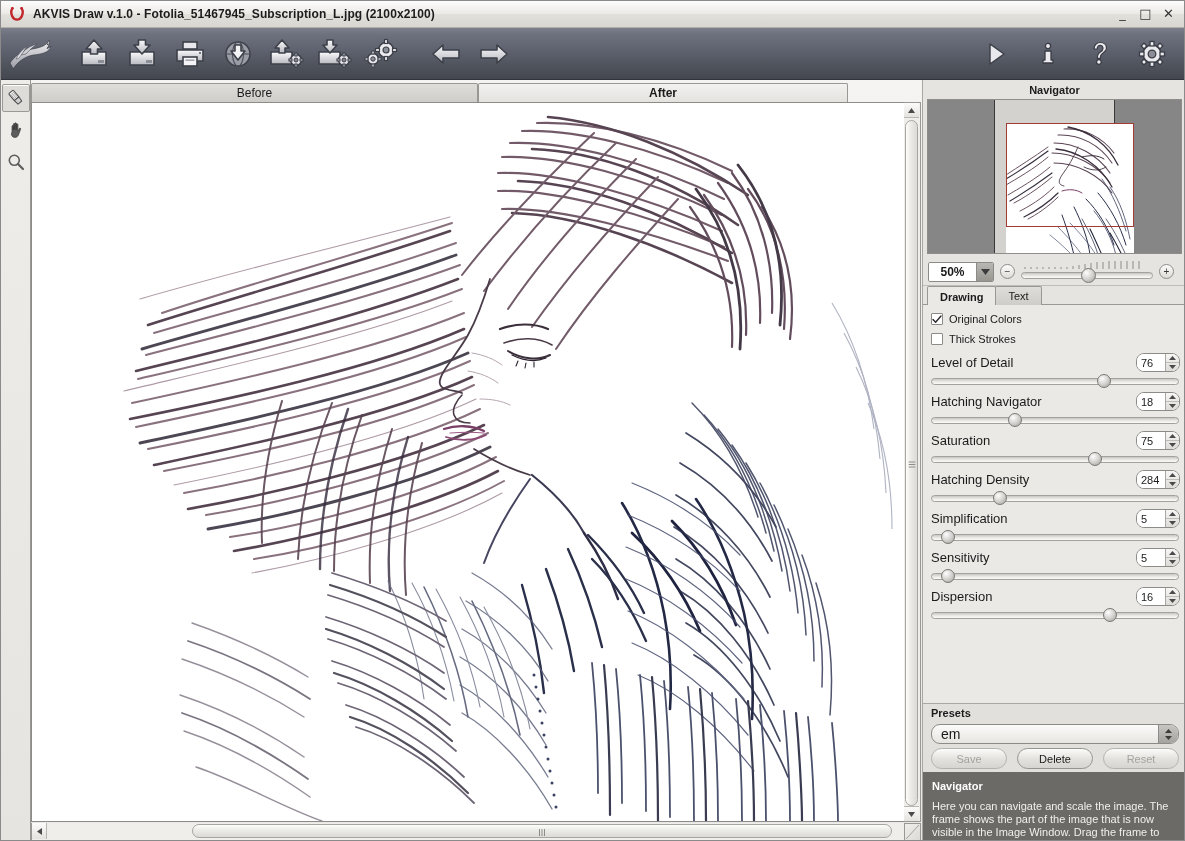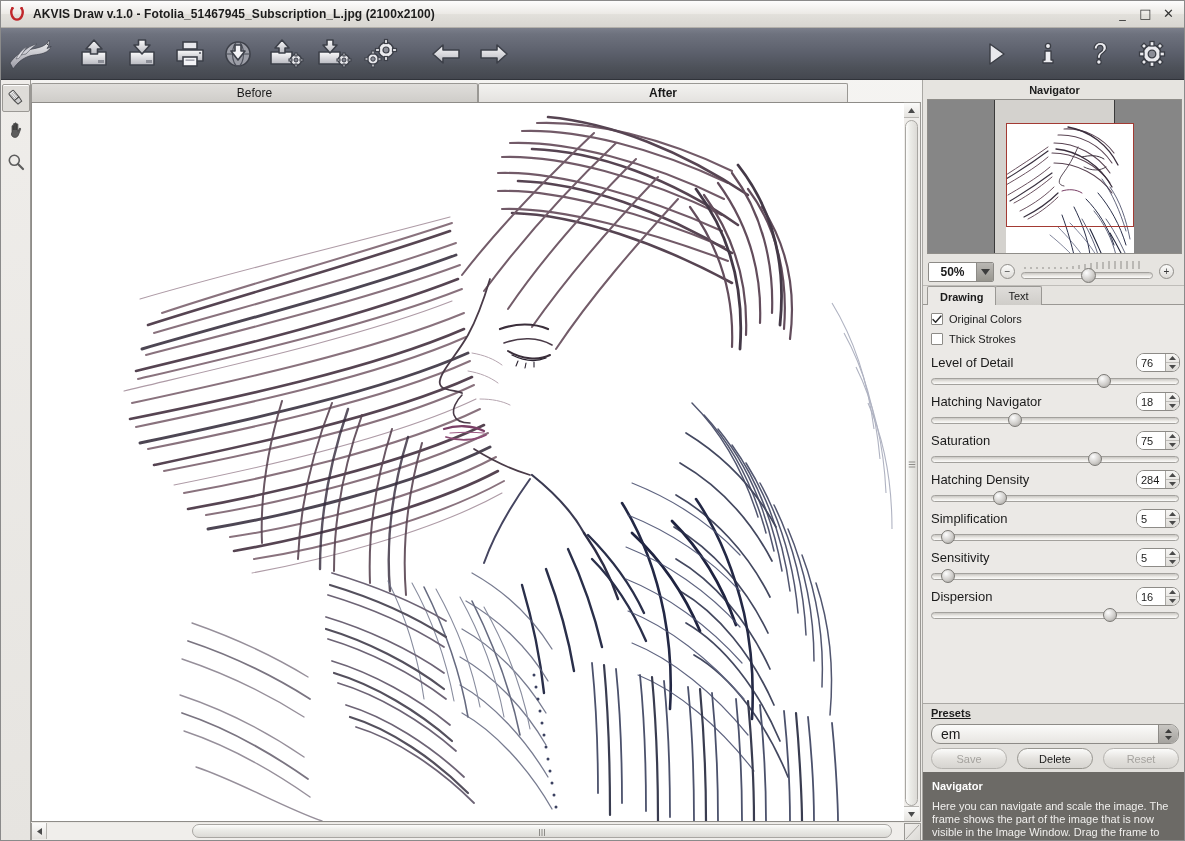--- a/index.html
+++ b/index.html
@@ -263,21 +263,21 @@
     background: radial-gradient(circle at 35% 30%, #fdfdfd 0%, #d0cecb 55%, #9d9b97 100%);
     border: 1px solid #7b7975; cursor: pointer;
   }
 
   
   #presets {
     position: absolute; left: 0; top: 623px; width: 264px; height: 69px;
     background: #e2e0dc; border-top: 1px solid #a9a7a3;
     padding: 3px 6px 0 8px;
   }
-  #presets-title { font-size: 11px; font-weight: bold; color: #1c1c1c; height: 16px; text-decoration: underline; }
+  #presets-title { font-size: 11px; font-weight: bold; color: #1c1c1c; height: 16px; }
   #preset-combo {
     width: 248px; height: 20px; display: flex; align-items: stretch;
     border: 1px solid #8d8b87; border-radius: 9px; overflow: hidden;
     background: linear-gradient(180deg,#fbfbfa 0%, #e7e5e1 100%);
     margin-top: 1px;
   }
   #preset-value {
     flex: 1; display: flex; align-items: center; padding-left: 9px;
     font-size: 14px; color: #1a1a1a;
   }

